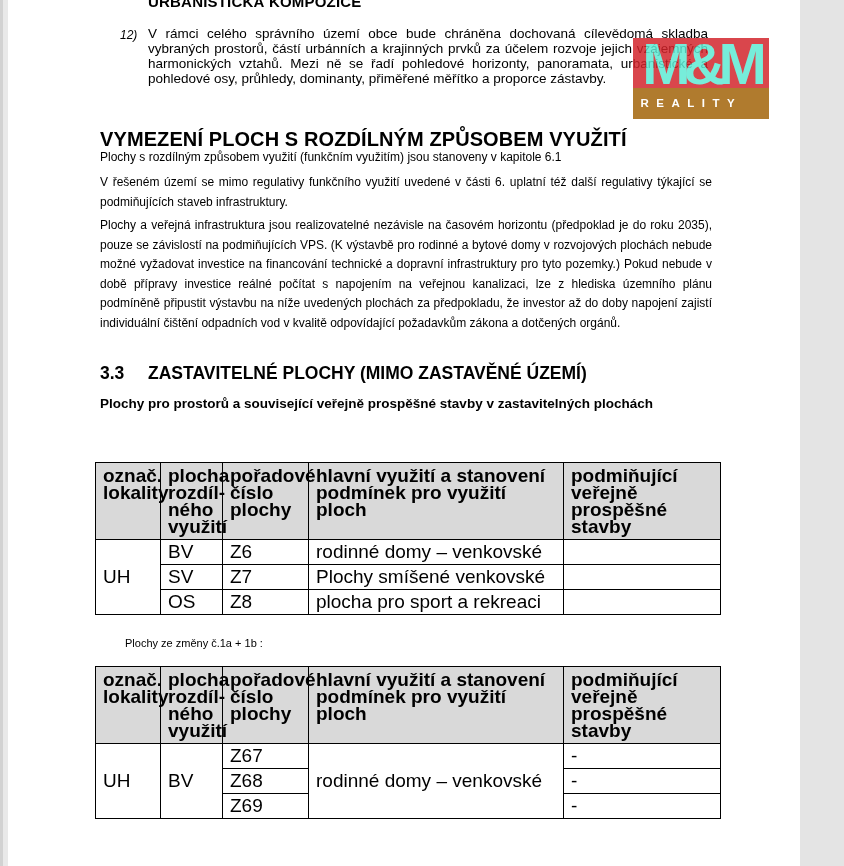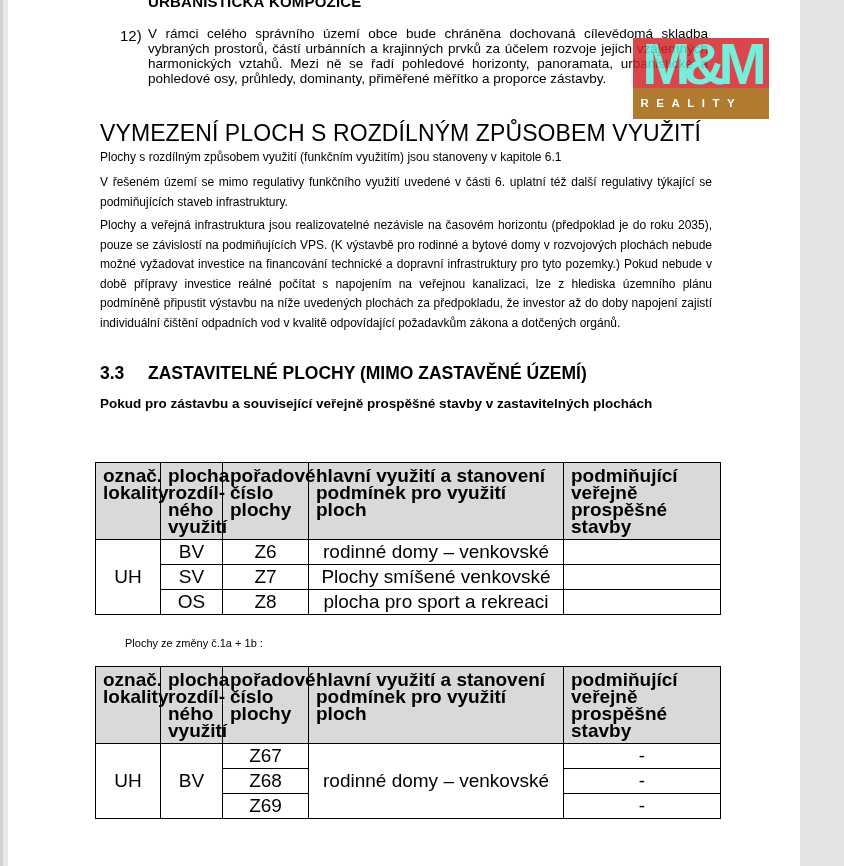--- a/index.html
+++ b/index.html
@@ -13,39 +13,39 @@
     background:#e9e9e9;border-left:3px solid #d2d2d2;box-sizing:border-box;
   }
   .gutter-right{
     position:absolute;left:800px;top:0;width:44px;height:866px;background:#e4e4e4;
   }
   .abs{position:absolute;}
   .h-cut{
     left:148px;top:-7px;font-size:15px;font-weight:bold;letter-spacing:.2px;white-space:nowrap;
   }
   .item12{left:120px;top:26px;width:588px;display:flex;}
-  .item12 .num{width:28px;flex:0 0 28px;font-size:15px;line-height:19.5px;}
+  .item12 .num{width:28px;flex:0 0 28px;font-size:12px;line-height:19.5px;font-style:italic;}
   .item12 .txt{flex:1;font-size:13.5px;line-height:15px;text-align:justify;}
-  .h1{left:100px;top:120px;font-size:23px;font-weight:normal;white-space:nowrap;letter-spacing:.1px;}
+  .h1{left:100px;top:128px;font-size:20px;font-weight:bold;white-space:nowrap;letter-spacing:.1px;}
   .p{font-size:12px;line-height:19.5px;}
   .p-just{text-align:justify;}
   .p1{left:100px;top:148px;width:620px;}
   .p2{left:100px;top:173px;width:612px;}
   .p3{left:100px;top:216px;width:612px;}
   .h33{left:100px;top:363px;font-size:17.5px;font-weight:bold;white-space:nowrap;}
   .h33 .secnum{display:inline-block;width:48px;}
   .pbold{left:100px;top:396px;font-size:13.5px;font-weight:bold;white-space:nowrap;}
   .pnote{left:100px;top:420px;width:580px;}
   .caption2{left:125px;top:634px;font-size:11px;}
   table.ptable{
     border-collapse:collapse;table-layout:fixed;background:#fff;
     font-size:19px;
   }
   table.ptable th,table.ptable td{
-    border:1px solid #000;padding:4px 7px;box-sizing:border-box;text-align:center;
+    border:1px solid #000;padding:4px 7px;box-sizing:border-box;
   }
   table.ptable th{
     background:#d9d9d9;font-weight:bold;text-align:left;vertical-align:top;
     white-space:pre-line;line-height:17px;
   }
   table.ptable td{vertical-align:middle;line-height:16px;}
   table.ptable tbody tr{height:25px;}
   td.spancell{vertical-align:top;padding-top:5px;}
   .t1{left:95px;top:462px;width:625px;}
   .t2{left:95px;top:666px;width:625px;}
@@ -97,21 +97,21 @@
   <div class="abs p p1">Plochy s rozdílným způsobem využití (funkčním využitím) jsou stanoveny v kapitole 6.1</div>
 
   <div class="abs p p-just p2">V řešeném území se mimo regulativy funkčního využití uvedené v části 6. uplatní též další regulativy týkající se podmiňujících staveb infrastruktury.</div>
 
   <div class="abs p p-just p3">Plochy a veřejná infrastruktura jsou realizovatelné nezávisle na časovém horizontu (předpoklad je do roku 2035), pouze se závislostí na podmiňujících VPS. (K výstavbě pro rodinné a bytové domy v rozvojových plochách nebude možné vyžadovat investice na financování technické a dopravní infrastruktury pro tyto pozemky.) Pokud nebude v době přípravy investice reálné počítat s napojením na veřejnou kanalizaci, lze z hlediska územního plánu podmíněně připustit výstavbu na níže uvedených plochách za předpokladu, že investor až do doby napojení zajistí individuální čištění odpadních vod v kvalitě odpovídající požadavkům zákona a dotčených orgánů.</div>
 
   <div class="abs h33">
     <span class="secnum">3.3</span><span>ZASTAVITELNÉ PLOCHY (MIMO ZASTAVĚNÉ ÚZEMÍ)</span>
   </div>
 
-  <div class="abs pbold">Pokud pro zástavbu a související veřejně prospěšné stavby v zastavitelných plochách</div>
+  <div class="abs pbold">Plochy pro prostorů a související veřejně prospěšné stavby v zastavitelných plochách</div>
 
 
   <table class="abs ptable t1">
     <colgroup>
       <col style="width:65px">
         <col style="width:62px">
         <col style="width:86px">
       <col style="width:255px">
         <col style="width:157px">
     </colgroup>

